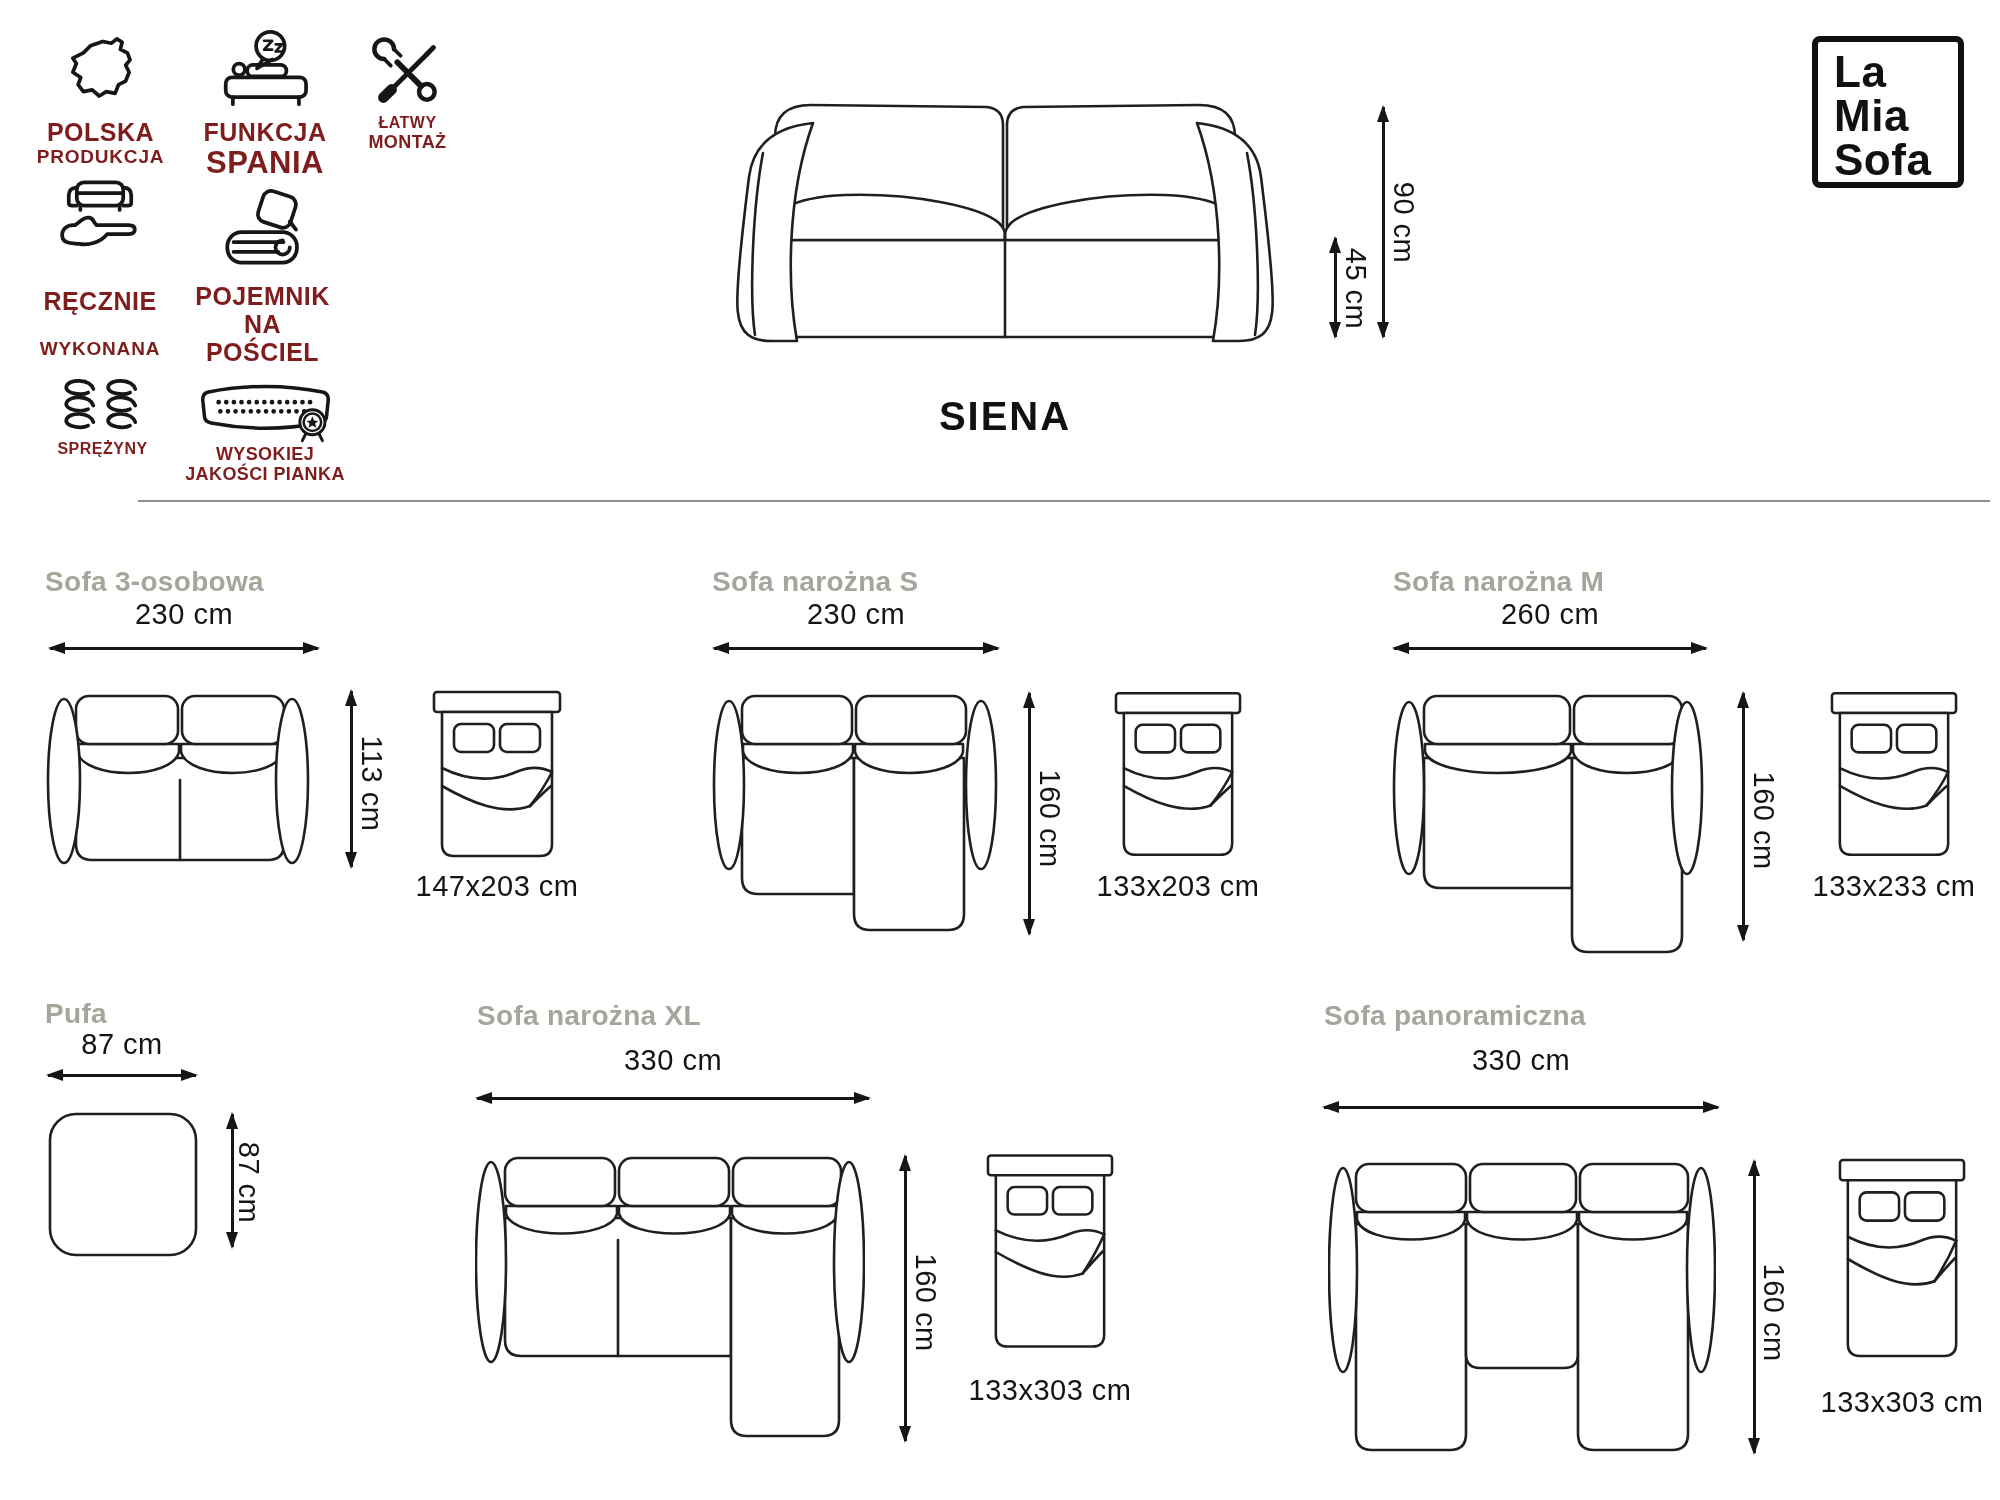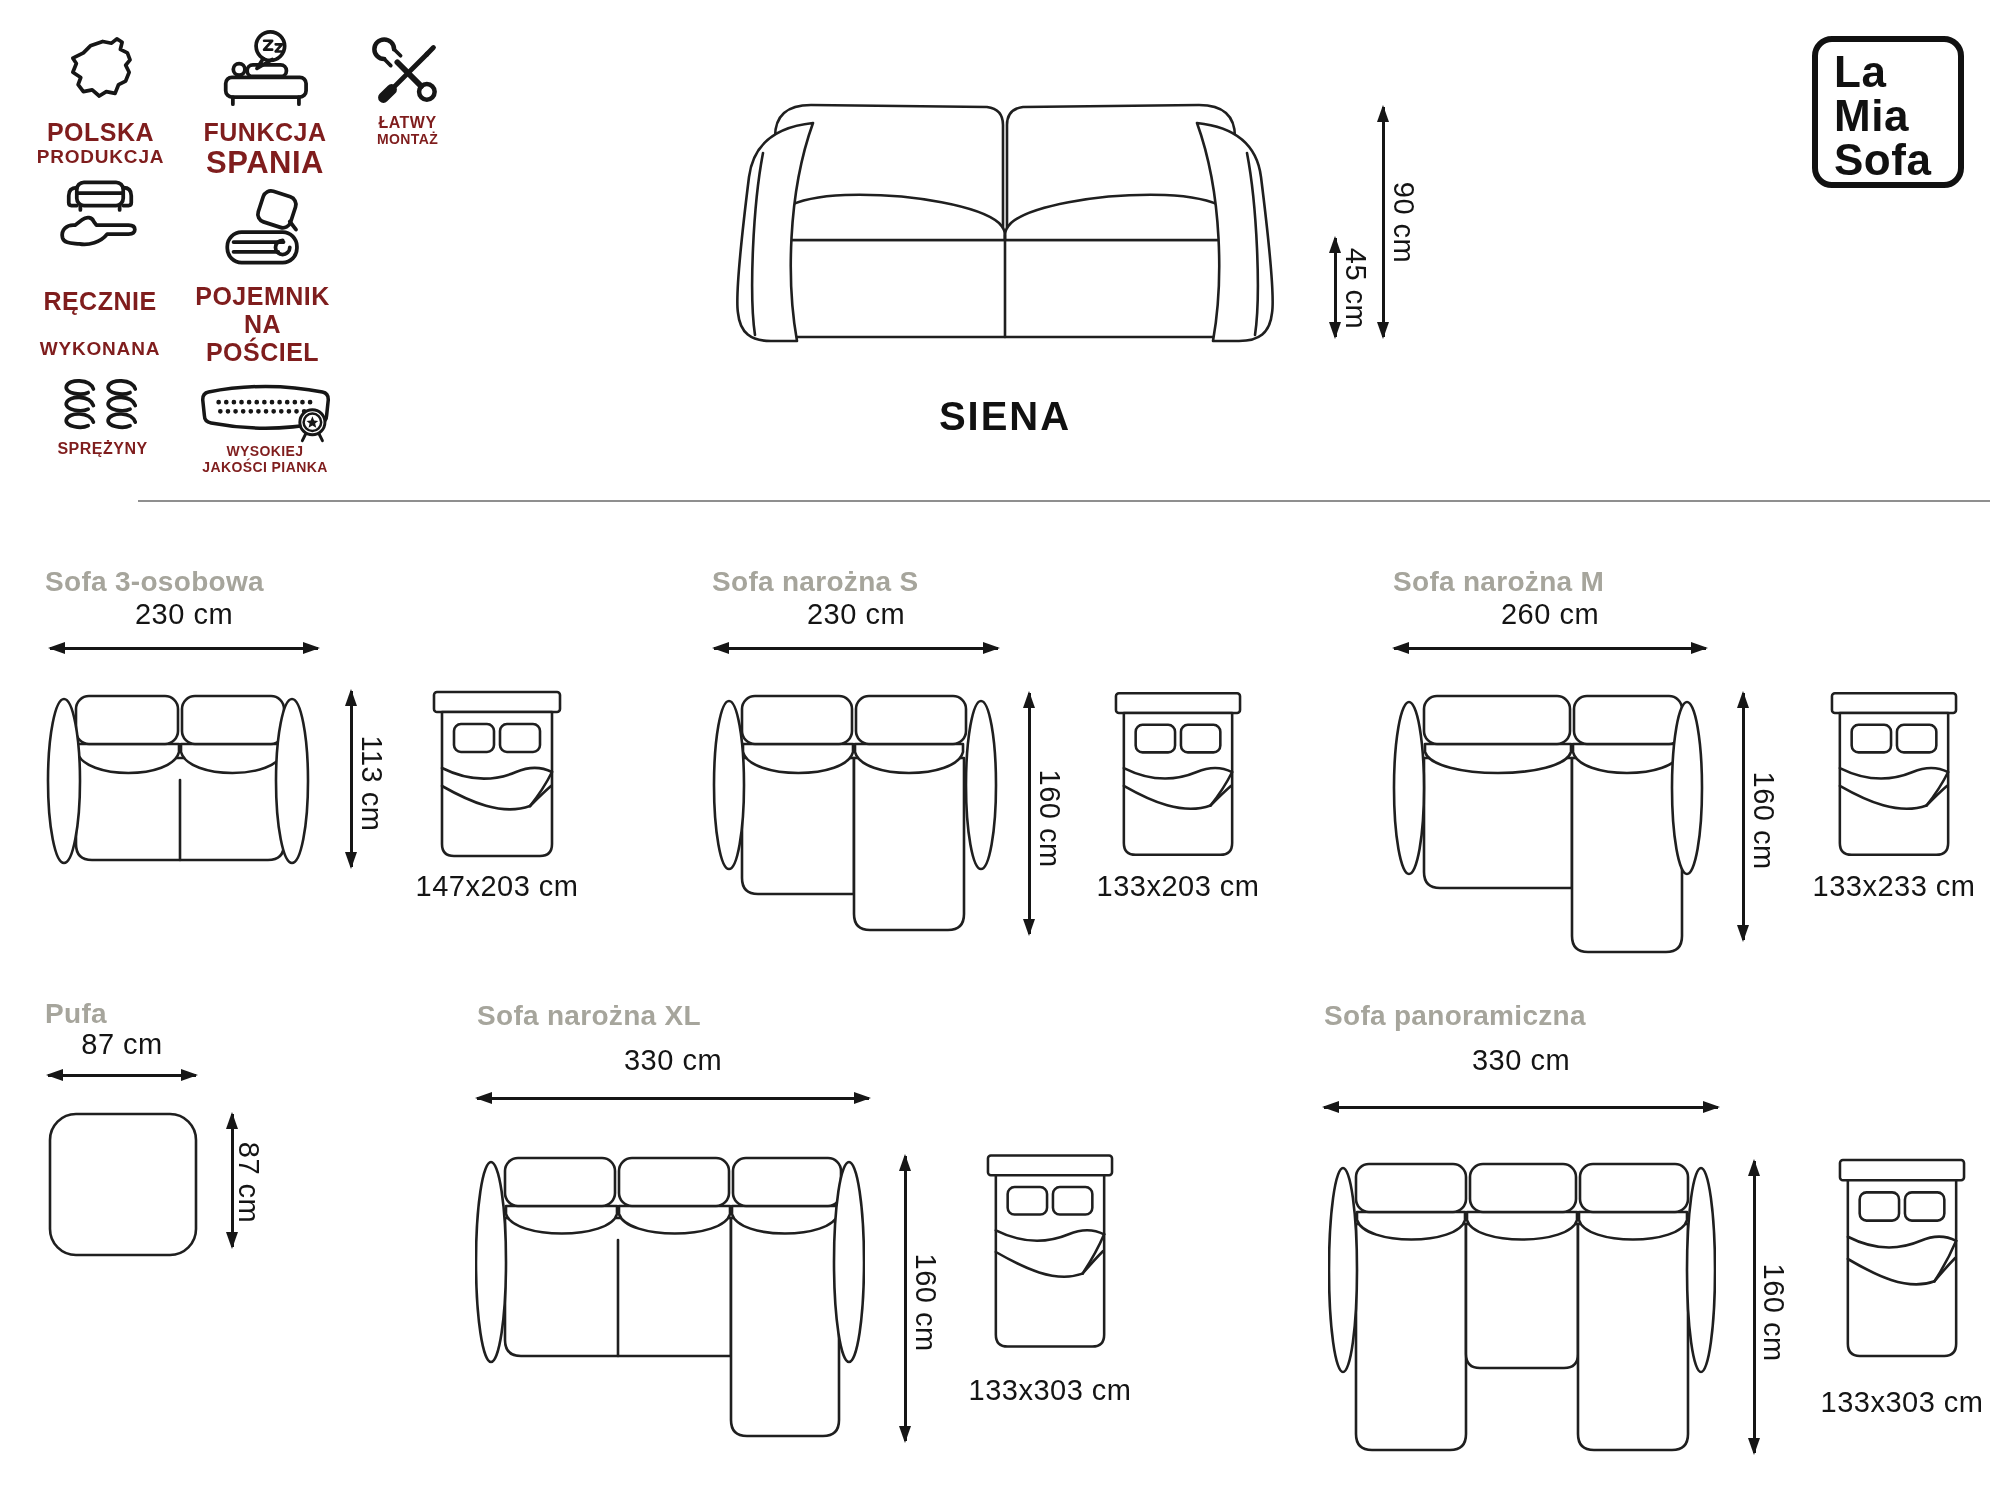--- a/index.html
+++ b/index.html
@@ -9,35 +9,35 @@
 
   
   .feature { position:absolute; display:flex; flex-direction:column; align-items:center;
              text-align:center; color:#7f1d1d; }
   .feature svg { display:block; }
   .fl { line-height:1.12; }
   .t25b { font-size:25px; font-weight:700; letter-spacing:.5px; }
   .t19  { font-size:19px; font-weight:600; letter-spacing:.8px; }
   .t31b { font-size:31px; font-weight:800; letter-spacing:.5px; }
   .t24b { font-size:16px; font-weight:700; letter-spacing:.5px; }
-  .t18b { font-size:14px; font-weight:700; letter-spacing:.4px; }
+  .t18b { font-size:18px; font-weight:700; letter-spacing:.4px; }
 
   
   .dim-label { position:absolute; font-size:29px; font-weight:500; color:#141414;
                text-align:center; letter-spacing:.5px; white-space:nowrap; }
   .dim-label.rot { width:90px; transform:rotate(90deg); }
 
   .variant-title { position:absolute; font-size:28px; font-weight:600;
                    color:#a6a59c; letter-spacing:.3px; white-space:nowrap; }
 
   .siena-title { position:absolute; left:845px; top:394px; width:320px; text-align:center;
                  font-size:40px; font-weight:700; letter-spacing:2px; color:#111; }
 
   .logo { position:absolute; left:1812px; top:36px; width:152px; height:152px;
-          border:6px solid #111; border-radius:20px; box-sizing:border-box;
+          border:6px solid #111; border-radius:8px; box-sizing:border-box;
           padding:8px 0 0 16px; background:#fff; }
   .logo div { font-size:44px; font-weight:800; line-height:1.0; color:#111; letter-spacing:.5px; }
 
   .divider { position:absolute; left:138px; top:500px; width:1852px; height:2px; background:#8f8f8f; }
 
   
   .arrow-h { position:absolute; height:0; border-top:3px solid #161616; }
   .arrow-h::before, .arrow-h::after { content:""; position:absolute; width:0; height:0; top:-8px;
       border-top:6.5px solid transparent; border-bottom:6.5px solid transparent; }
   .arrow-h::before { left:-2px;  border-right:17px solid #161616; }

